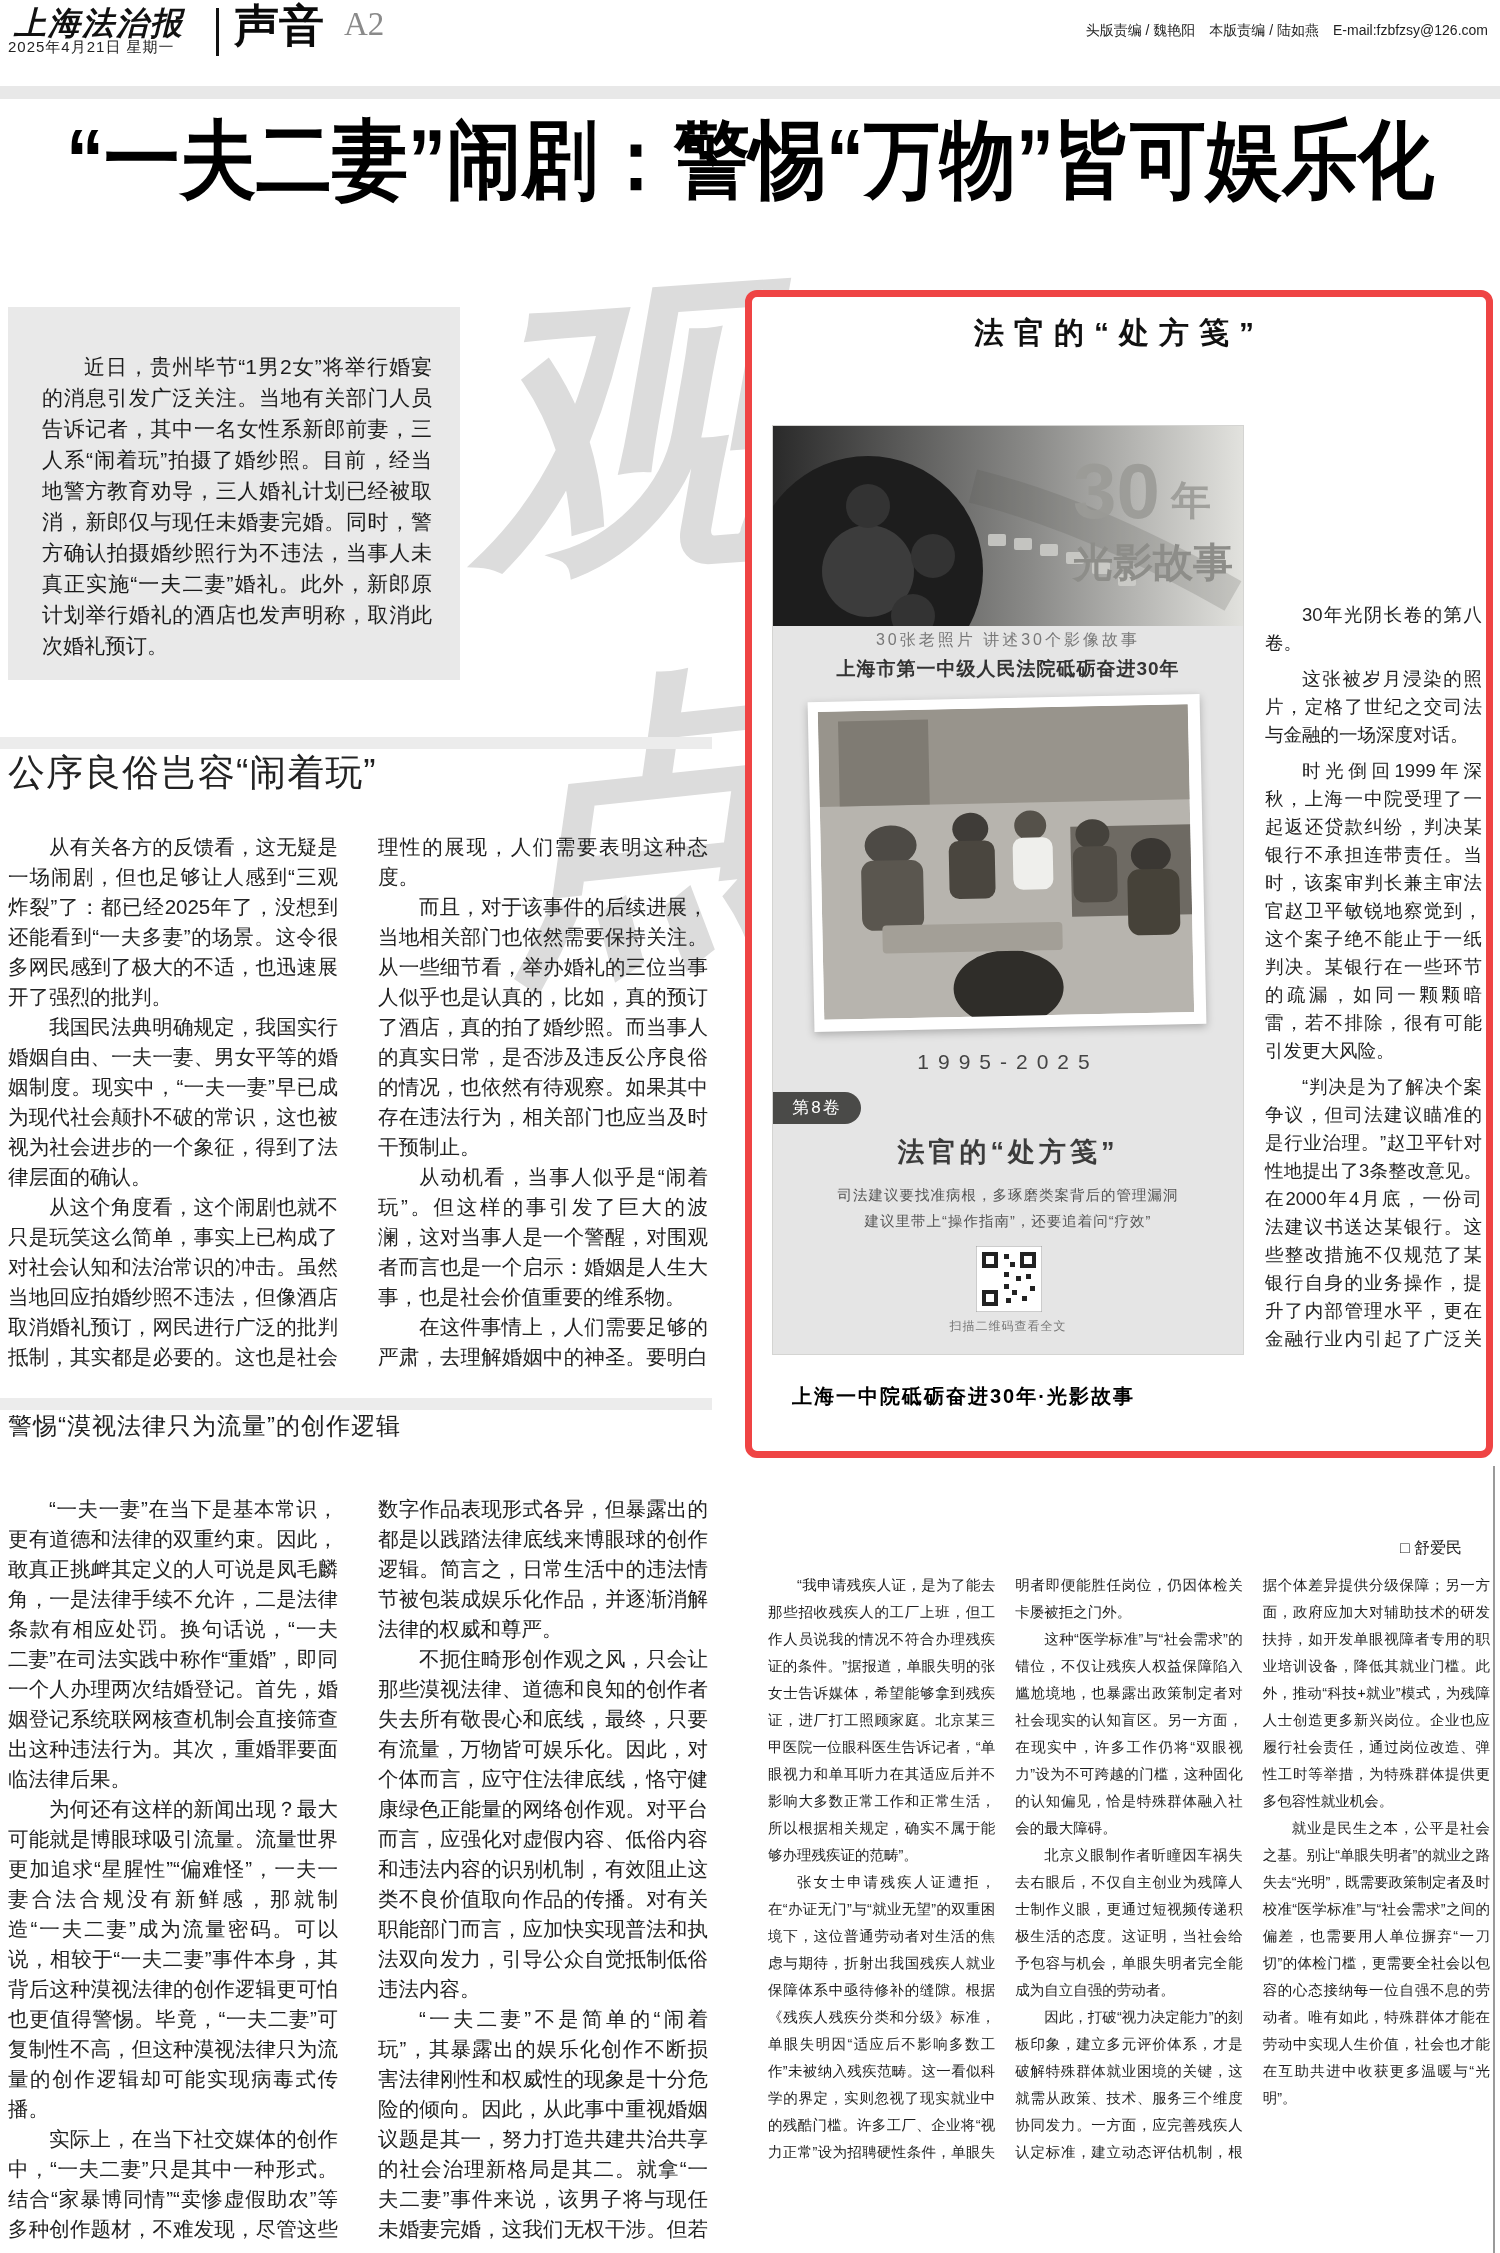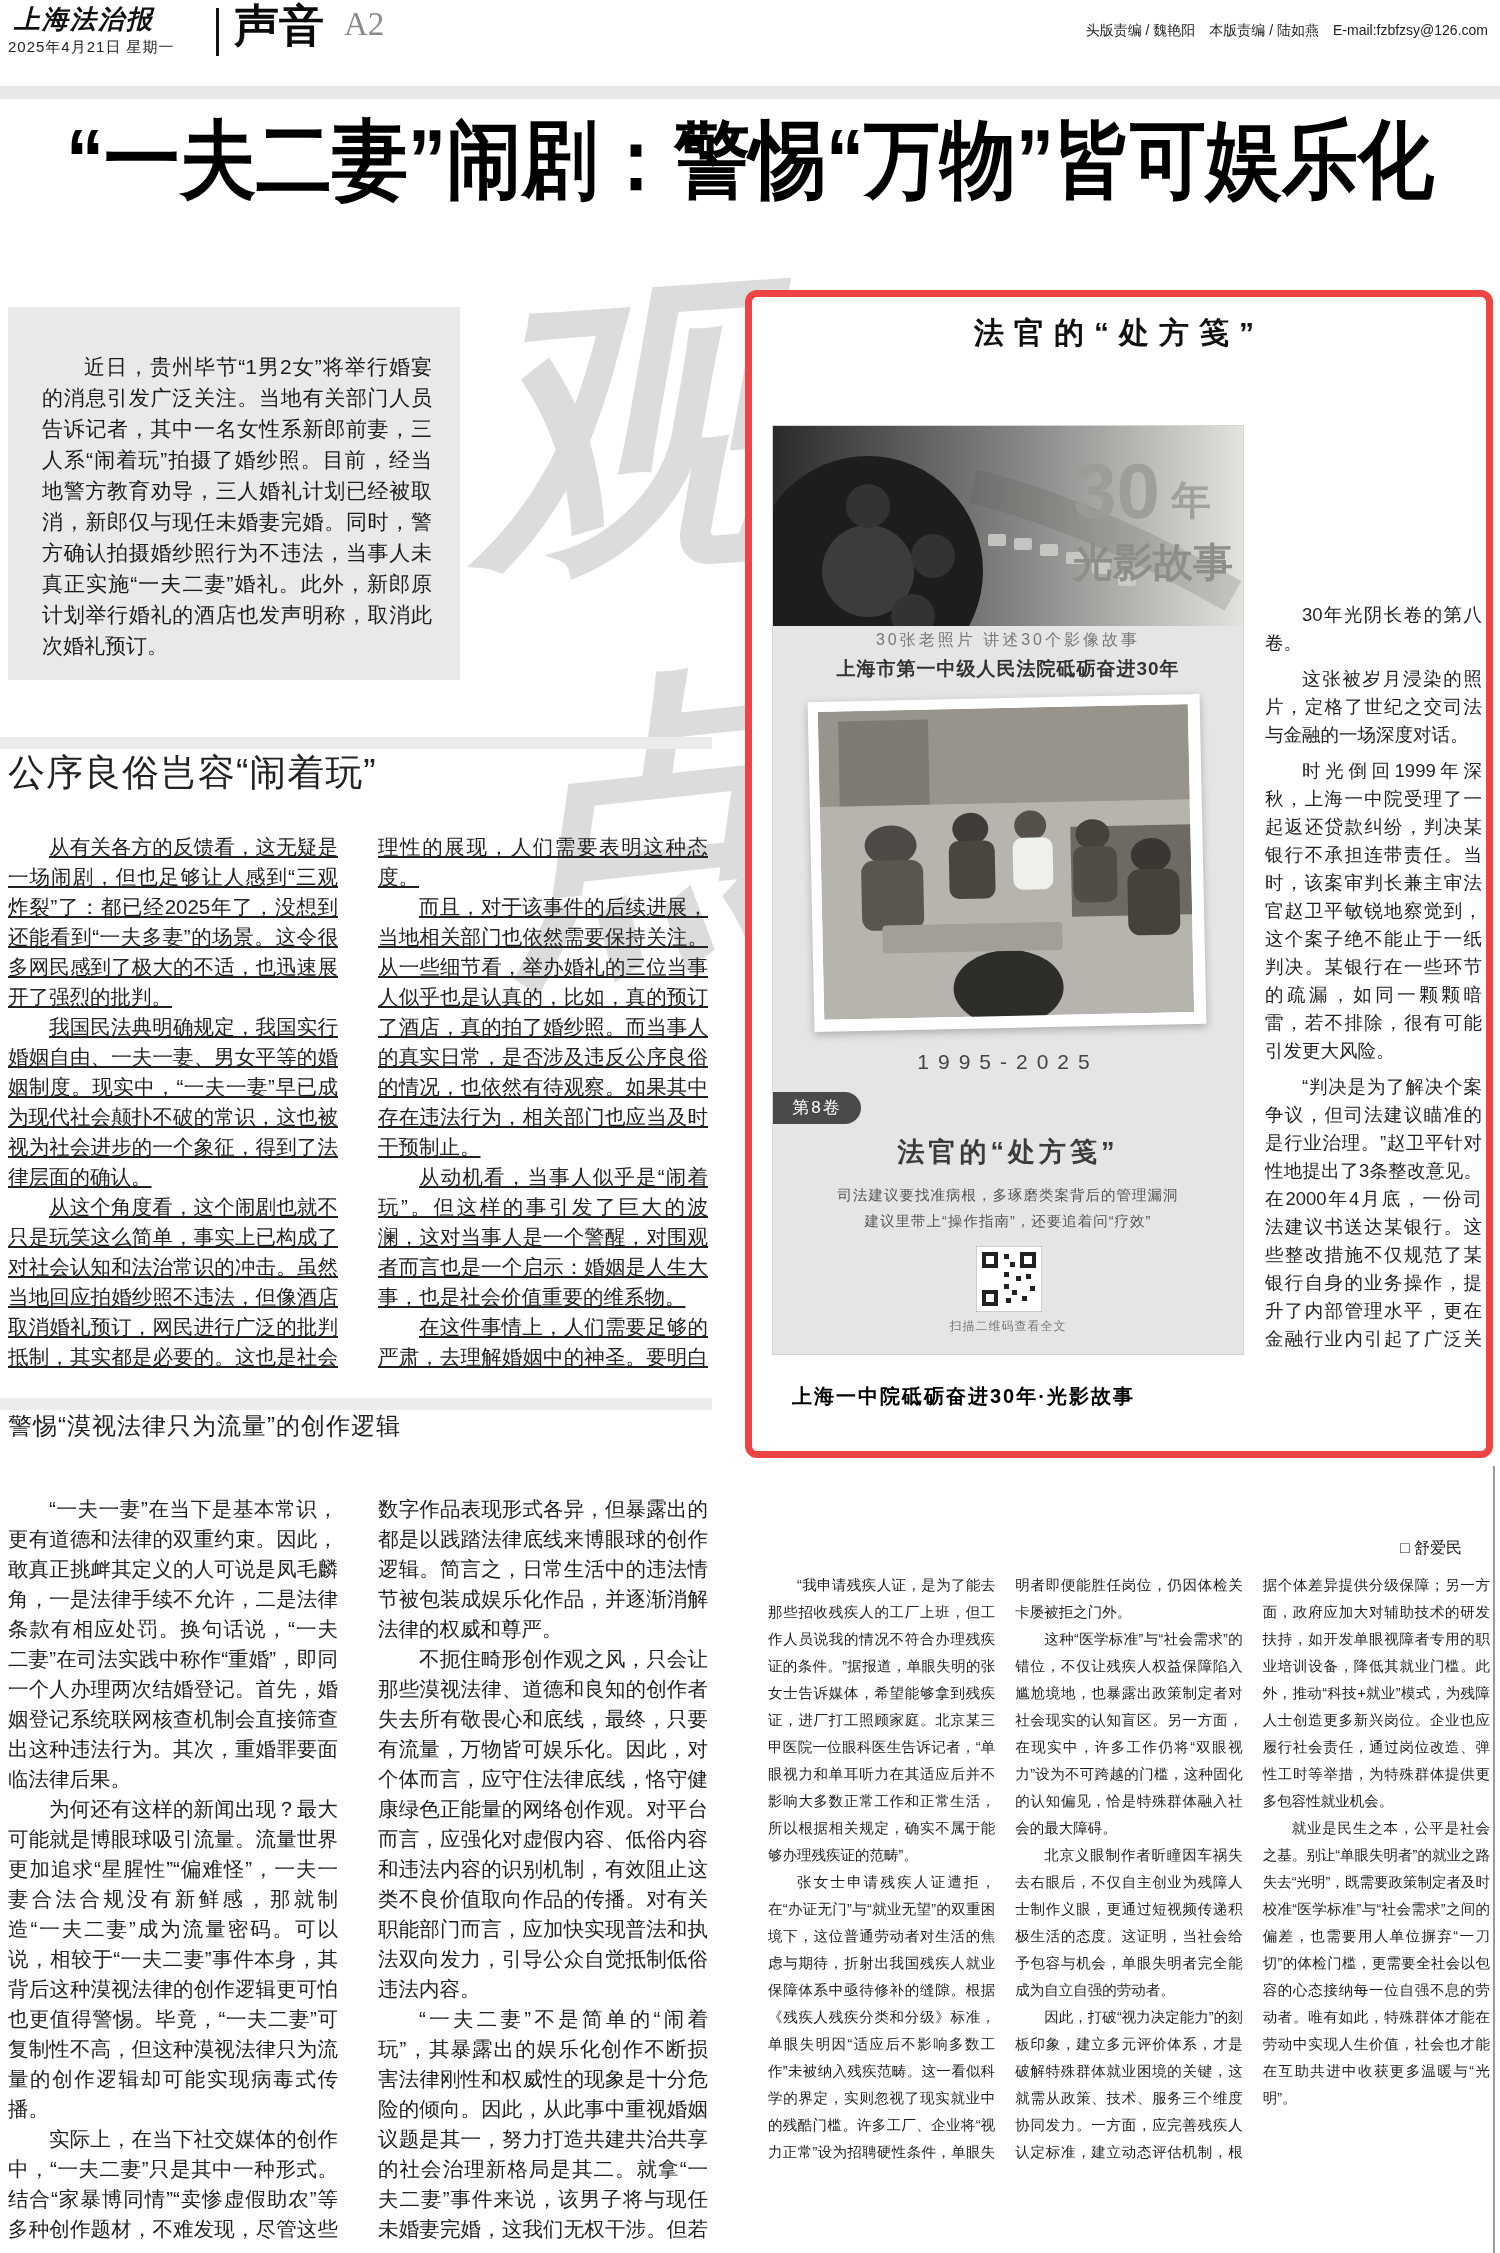--- a/index.html
+++ b/index.html
@@ -1,21 +1,21 @@
 <!DOCTYPE html>
 <html><head>
 <meta charset="utf-8">
 <style>
   html,body{margin:0;padding:0;background:#888;}
   #page{position:relative;width:1500px;height:2253px;margin:0 auto;background:#ffffff;
         font-family:"Liberation Sans","DejaVu Sans",sans-serif;color:#1c1c1c;overflow:hidden;}
   .abs{position:absolute;}
 
   
-  .logo{left:14px;top:2px;font-size:26px;font-weight:bold;font-style:italic;
+  .logo{left:14px;top:2px;font-size:32px;font-weight:bold;font-style:italic;
         font-family:"Liberation Serif","DejaVu Serif",serif;color:#111;letter-spacing:2px;}
   .date{left:8px;top:38px;font-size:15px;color:#222;letter-spacing:1px;}
   .hdiv{left:216px;top:8px;width:3px;height:48px;background:#111;}
   .secname{left:234px;top:-4px;font-size:45px;font-weight:900;color:#0a0a0a;}
   .pageno{left:344px;top:6px;font-size:33px;color:#8a8a8a;font-family:"Liberation Serif",serif;}
   .editors{right:12px;top:22px;font-size:14px;color:#222;}
 
   .band{background:#e8e8e8;}
   .band1{left:0;top:86px;width:1500px;height:13px;}
   .band2{left:0;top:737px;width:712px;height:12px;background:#ececec;}
@@ -31,21 +31,21 @@
   .wm{color:#dcdcdc;font-family:"Liberation Serif","DejaVu Serif",serif;font-style:italic;
       font-weight:bold;line-height:1;}
   .wm1{left:472px;top:282px;font-size:300px;transform:rotate(-4deg);}
   .wm2{left:492px;top:676px;font-size:300px;transform:rotate(-6deg);}
 
   .sec-title{color:#222;font-weight:400;letter-spacing:1px;}
   .a1title{left:8px;top:748px;font-size:37px;}
   .a2title{left:8px;top:1410px;font-size:24px;}
   .colbody{column-gap:40px;font-size:20.5px;line-height:30px;text-align:justify;color:#222;overflow:hidden;}
   .colbody p{margin:0;text-indent:2em;}
-  .a1body{left:8px;top:832px;width:700px;height:556px;column-count:2;text-decoration:underline;}
+  .a1body{left:8px;top:832px;width:700px;height:556px;column-count:2;}
   .a2body{left:8px;top:1494px;width:700px;height:759px;column-count:2;}
 
   
   .card{left:745px;top:290px;width:748px;height:1168px;border:7px solid #ef4444;border-radius:12px;
         background:#fff;box-sizing:border-box;}
   .cardtitle{left:0;top:16px;width:100%;text-align:center;font-size:30px;font-weight:700;
              letter-spacing:10px;color:#111;}
   .poster{left:20px;top:128px;width:472px;height:930px;background:#e5e5e5;border:1px solid #d4d4d2;
           box-sizing:border-box;overflow:hidden;}
   .pline1{left:0;top:204px;width:100%;text-align:center;font-size:16px;color:#777;letter-spacing:3px;}

